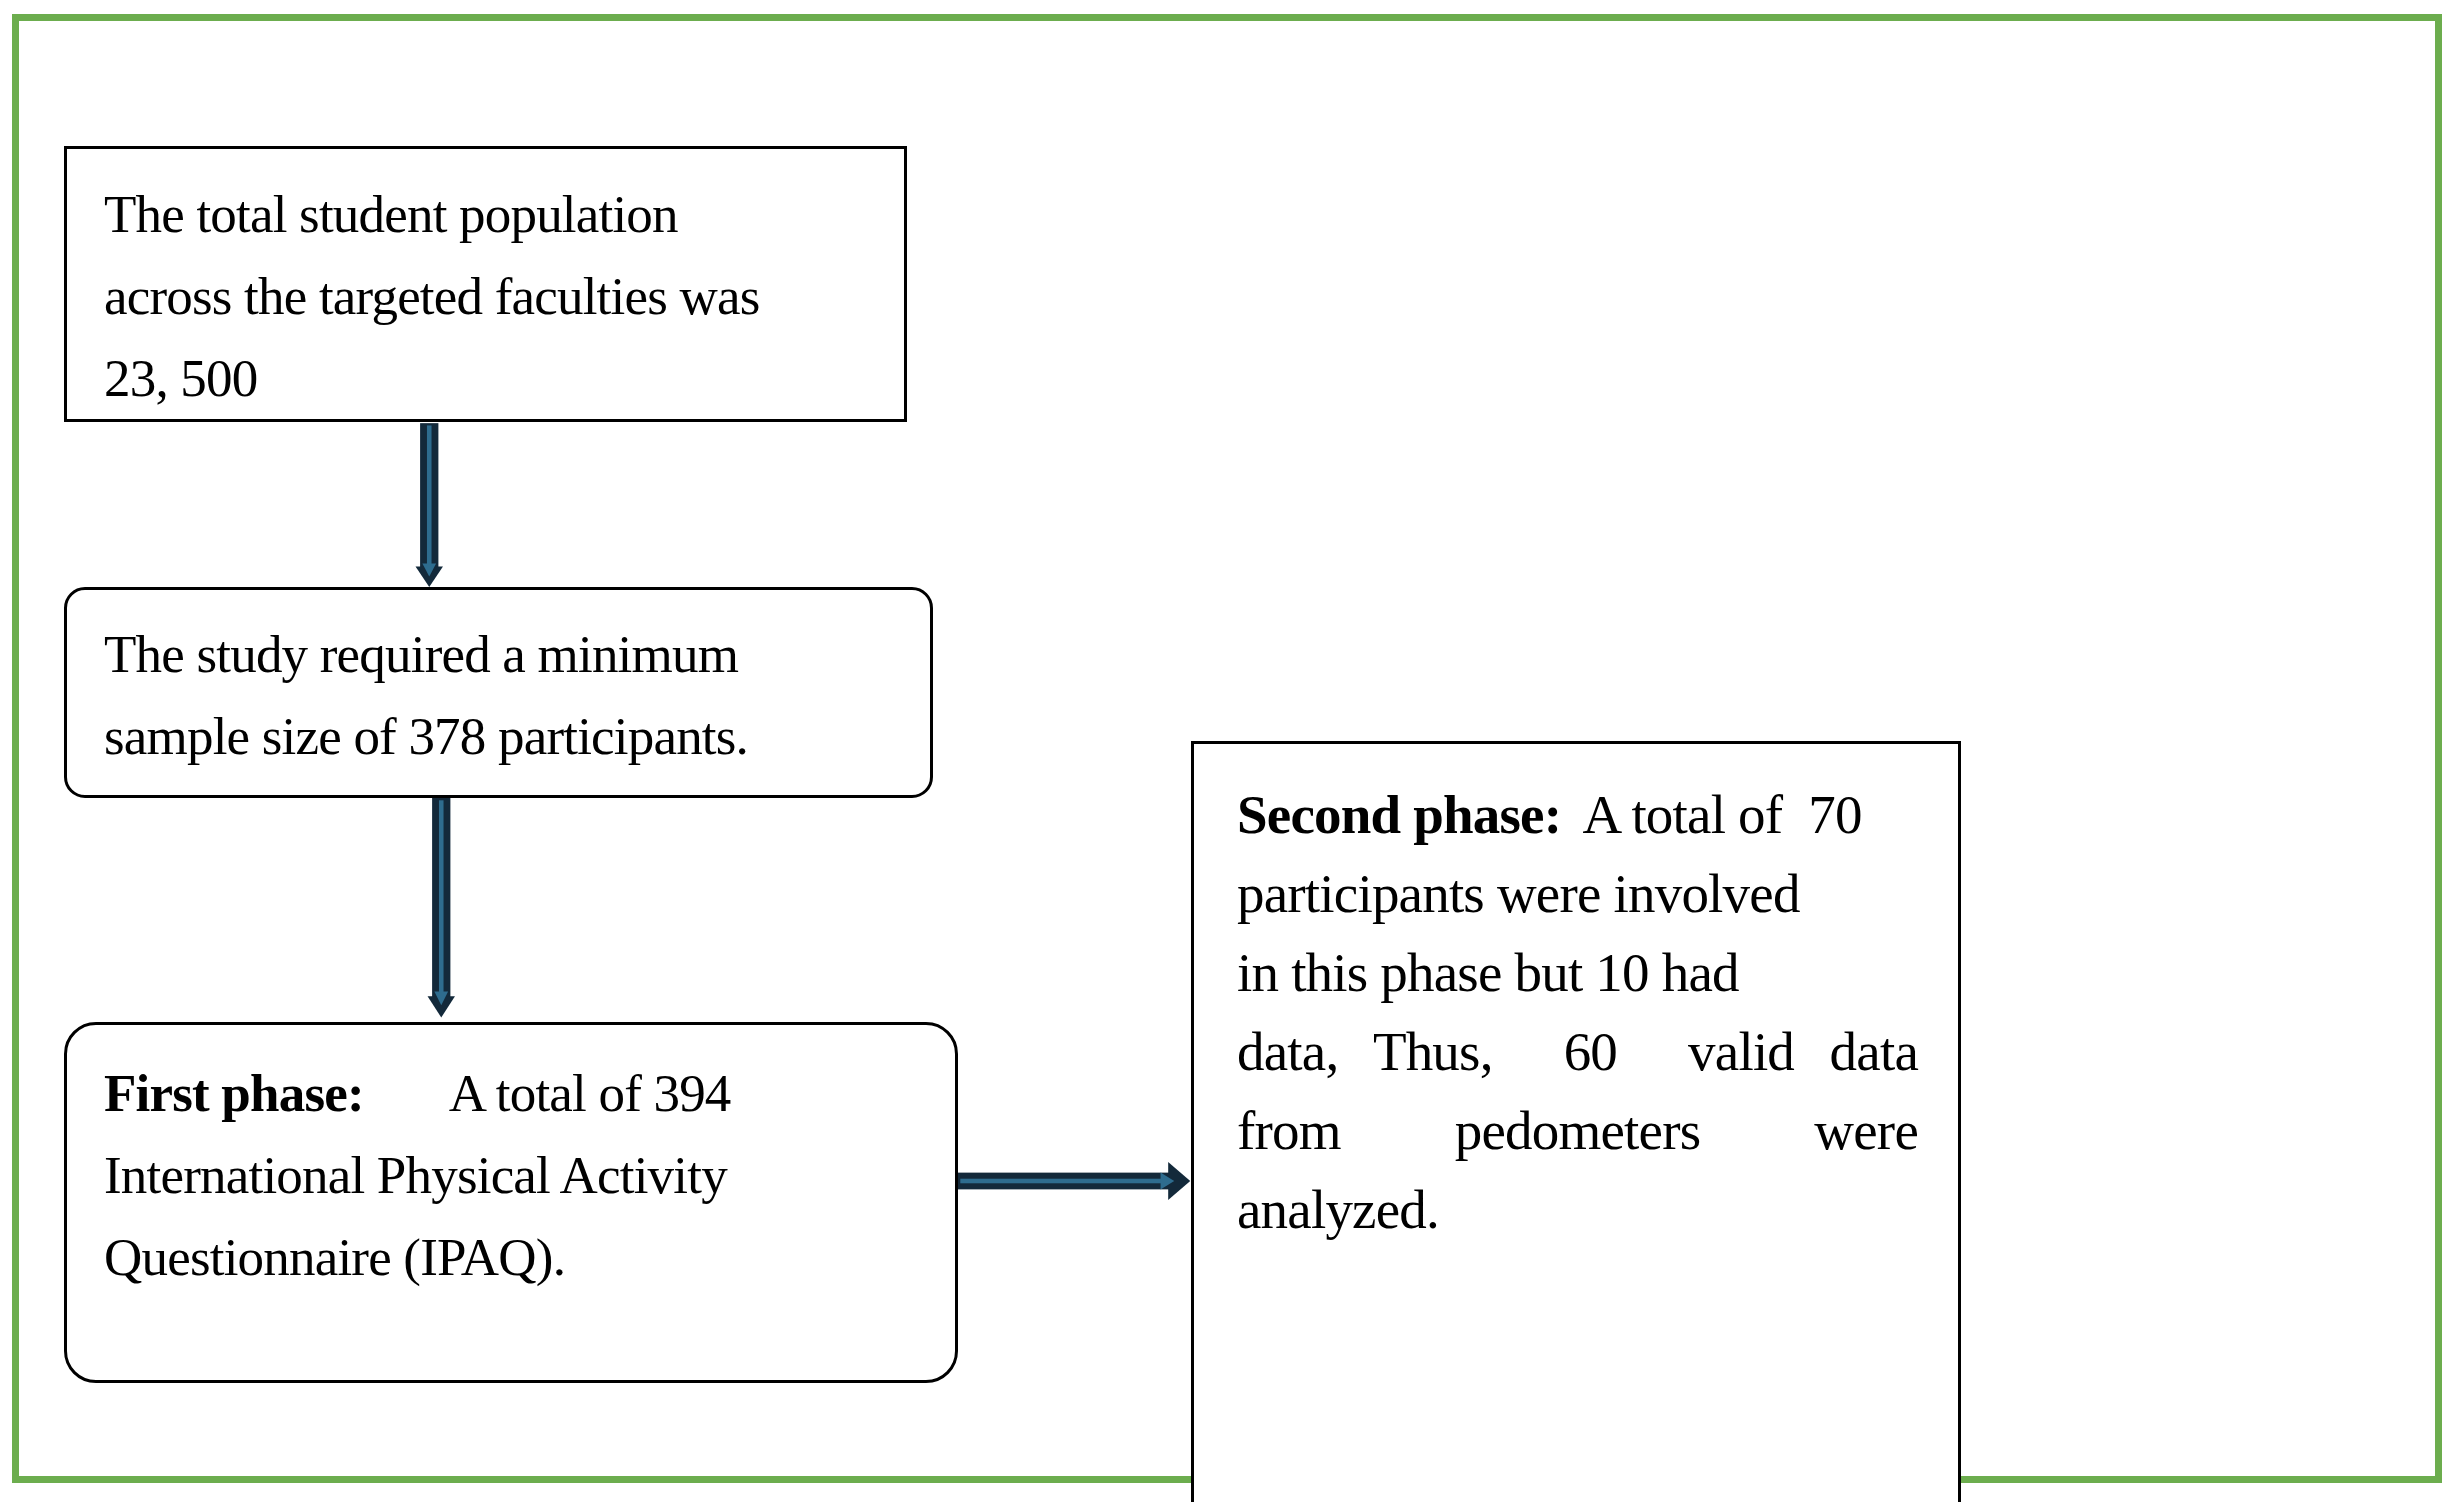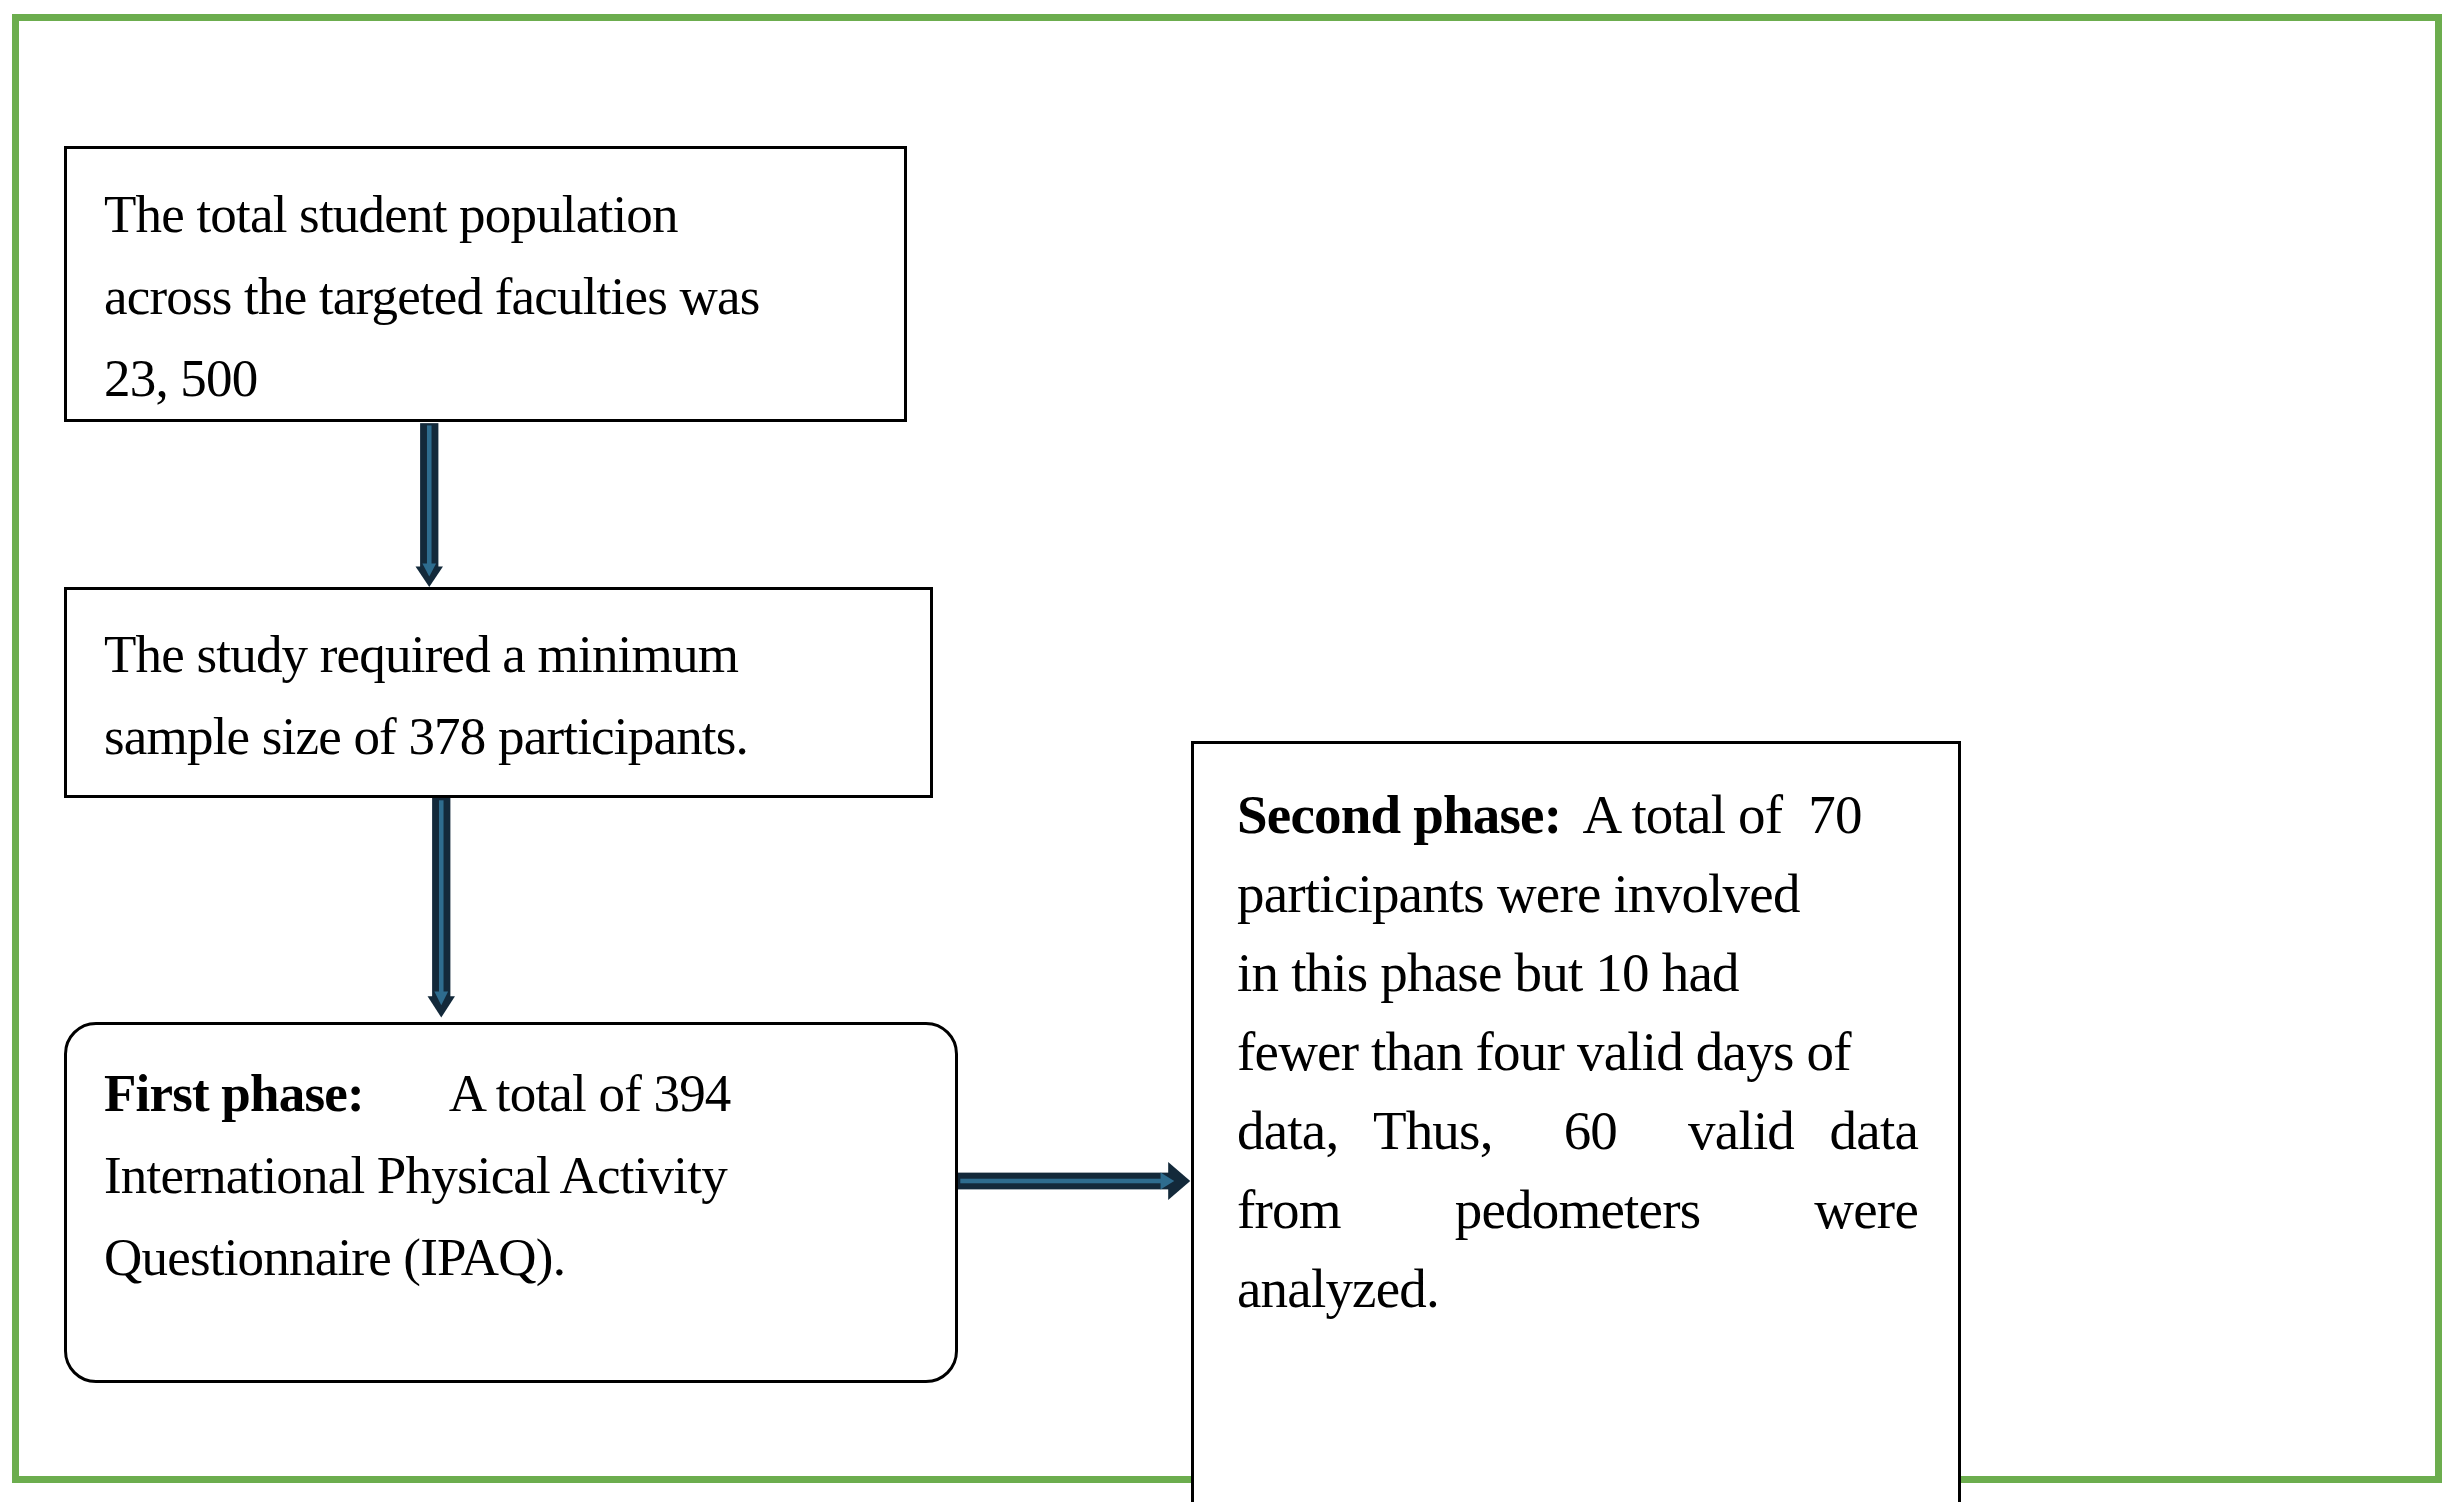--- a/index.html
+++ b/index.html
@@ -23,21 +23,21 @@
     position: absolute;
     background: #ffffff;
     border: 3px solid var(--box-border, #000000);
     box-sizing: border-box;
     letter-spacing: -0.8px;
   }
   .box .ln { white-space: pre; }
   .box1 { left: 64px;  top: 146px;  width: 843px; height: 276px;
           padding: 24px 23px 0 37px; font-size: 53px; line-height: 82px; }
   .box2 { left: 64px;  top: 587px;  width: 869px; height: 211px;
-          padding: 23px 23px 0 37px; font-size: 53px; line-height: 82px; }
+          padding: 23px 23px 0 37px; font-size: 53px; line-height: 82px; border-radius: 21px; }
   .box3 { left: 64px;  top: 1022px; width: 894px; height: 361px;
           padding: 27.4px 23px 0 37px; font-size: 53px; line-height: 82px; border-radius: 32px; }
   .box4 { left: 1191px; top: 741px; width: 770px; height: 788px;
           padding: 30.5px 40px 0 43px; font-size: 55px; line-height: 79px; }
   .b { font-weight: bold; }
   .rest3 { margin-left: 85px; white-space: pre; }
   .rest4 { margin-left: 21.3px;  white-space: pre; }
   .just { text-align: justify; text-align-last: justify; white-space: normal; }
   .arrow { position: absolute; display: block; }
   .arrow1 { left: 414px;  top: 423px; }
@@ -88,20 +88,19 @@
     <rect class="arrow-dark" x="0" y="15" width="278" height="22"></rect>
     <polygon class="arrow-dark" points="276,1 276,51 305,26"></polygon>
     <rect class="arrow-light" x="3" y="23" width="270" height="6"></rect>
     <polygon class="arrow-light" points="266,15 266,37 284,26"></polygon>
   </svg>
 
   <div class="box box4">
     <div class="ln"><span class="b">Second phase:</span><span class="rest4">A total of  70</span></div>
     <div class="ln">participants were involved</div>
     <div class="ln">in this phase but 10 had</div>
-    <div class="ln">fewer than four valid days of</div>
     <div class="ln just">data, Thus,  60  valid data</div>
     <div class="ln just">from pedometers were</div>
     <div class="ln">analyzed.</div>
   </div>
 
 </div>
 
 
 </body></html>

